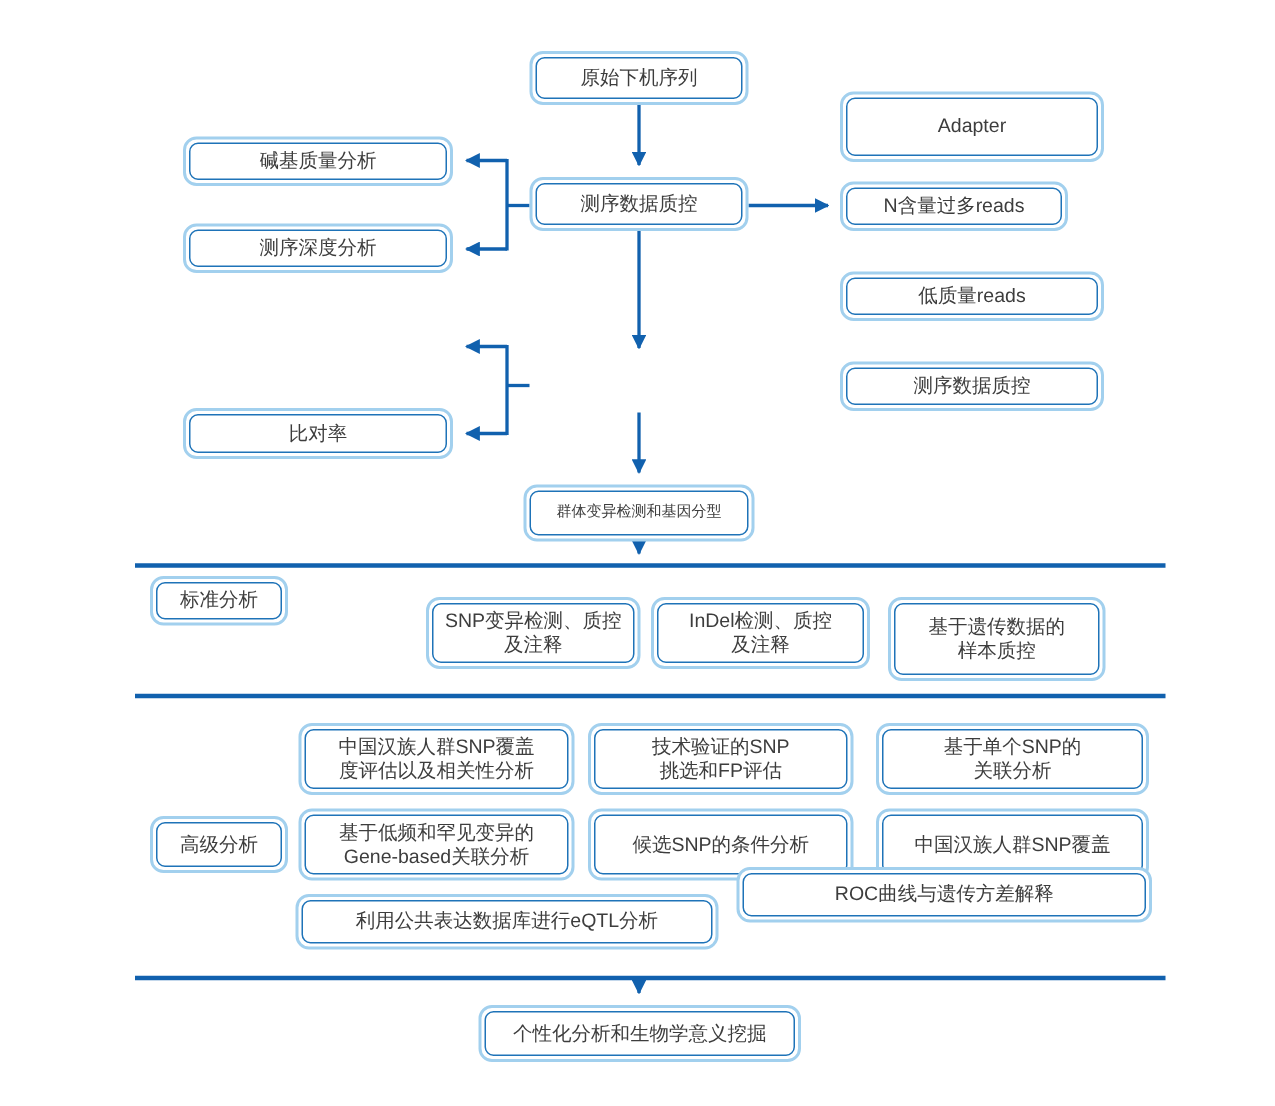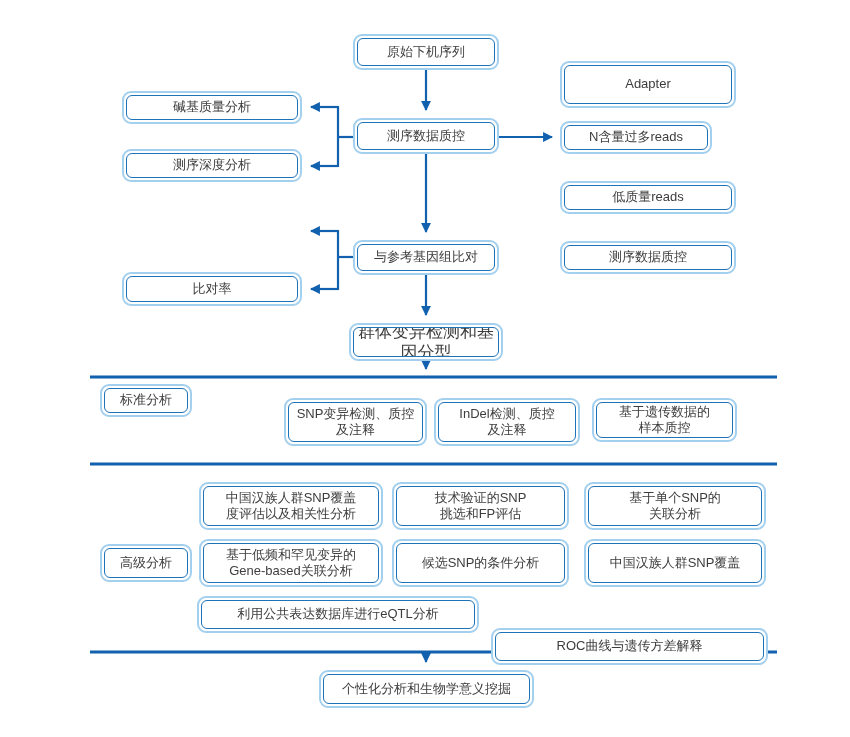--- a/index.html
+++ b/index.html
@@ -44,21 +44,21 @@
     align-items:center;
     justify-content:center;
     text-align:center;
     color:var(--text);
     font-size:13px;
     line-height:1.25;
     white-space:pre-line;
     padding:0 2px;
     overflow:hidden;
   }
-  .node.tight .inner{font-size:17px;}
+  .node.tight .inner{font-size:10px;}
 </style>
 </head>
 <body>
 
 <div class="stage">
 
   <svg class="connectors" width="850" height="737" viewBox="0 0 850 737">
     <defs>
       <marker id="arrow" viewBox="0 0 10 10" refX="9" refY="5" markerWidth="4.5" markerHeight="4.5" orient="auto">
         <path d="M0,0 L10,5 L0,10 z"></path>
@@ -87,23 +87,20 @@
     <line class="sepline" x1="90" y1="464" x2="777" y2="464"></line>
     <line class="sepline" x1="90" y1="652" x2="777" y2="652"></line>
   </svg>
 
   <div class="node" style="left:353px;top:34px;width:146px;height:36px">
     <div class="inner">原始下机序列</div>
   </div>
   <div class="node" style="left:353px;top:118px;width:146px;height:36px">
     <div class="inner">测序数据质控</div>
   </div>
-  <div class="node" style="left:353px;top:240px;width:146px;height:35px">
-    <div class="inner">与参考基因组比对</div>
-  </div>
   <div class="node tight" style="left:349px;top:323px;width:154px;height:38px">
     <div class="inner">群体变异检测和基因分型</div>
   </div>
 
   <div class="node" style="left:122px;top:91px;width:180px;height:33px">
     <div class="inner">碱基质量分析</div>
   </div>
   <div class="node" style="left:122px;top:149px;width:180px;height:33px">
     <div class="inner">测序深度分析</div>
   </div>
@@ -128,21 +125,21 @@
     <div class="inner">标准分析</div>
   </div>
   <div class="node" style="left:284px;top:398px;width:143px;height:48px">
     <div class="inner">SNP变异检测、质控
 及注释</div>
   </div>
   <div class="node" style="left:434px;top:398px;width:146px;height:48px">
     <div class="inner">InDel检测、质控
 及注释</div>
   </div>
-  <div class="node" style="left:592px;top:398px;width:145px;height:44px">
+  <div class="node" style="left:592px;top:398px;width:145px;height:56px">
     <div class="inner">基于遗传数据的
 样本质控</div>
   </div>
 
   <div class="node" style="left:199px;top:482px;width:184px;height:48px">
     <div class="inner">中国汉族人群SNP覆盖
 度评估以及相关性分析</div>
   </div>
   <div class="node" style="left:584px;top:482px;width:182px;height:48px">
     <div class="inner">基于单个SNP的
@@ -163,21 +160,21 @@
   <div class="node" style="left:392px;top:539px;width:177px;height:48px">
     <div class="inner">候选SNP的条件分析</div>
   </div>
   <div class="node" style="left:584px;top:539px;width:182px;height:48px">
     <div class="inner">中国汉族人群SNP覆盖</div>
   </div>
 
   <div class="node" style="left:197px;top:596px;width:282px;height:37px">
     <div class="inner">利用公共表达数据库进行eQTL分析</div>
   </div>
-  <div class="node" style="left:491px;top:628px;width:277px;height:37px">
+  <div class="node" style="left:491px;top:578px;width:277px;height:37px">
     <div class="inner">ROC曲线与遗传方差解释</div>
   </div>
 
   <div class="node" style="left:319px;top:670px;width:215px;height:38px">
     <div class="inner">个性化分析和生物学意义挖掘</div>
   </div>
 
 </div>
 
 </body></html>

